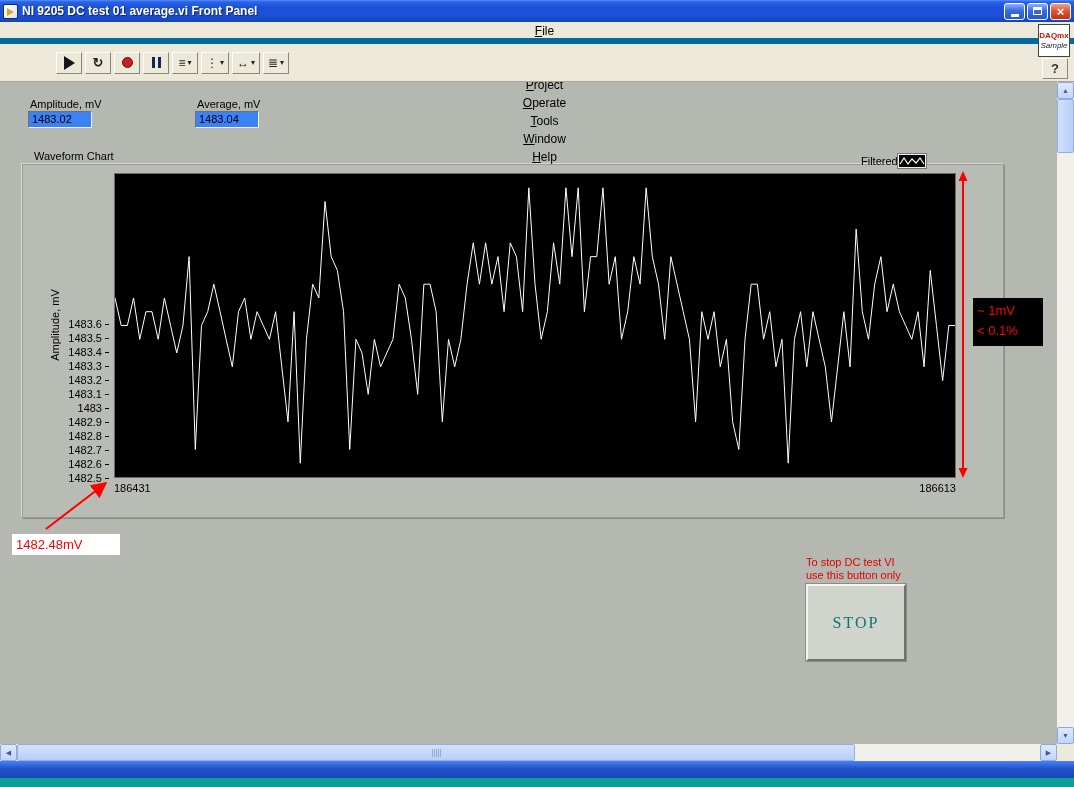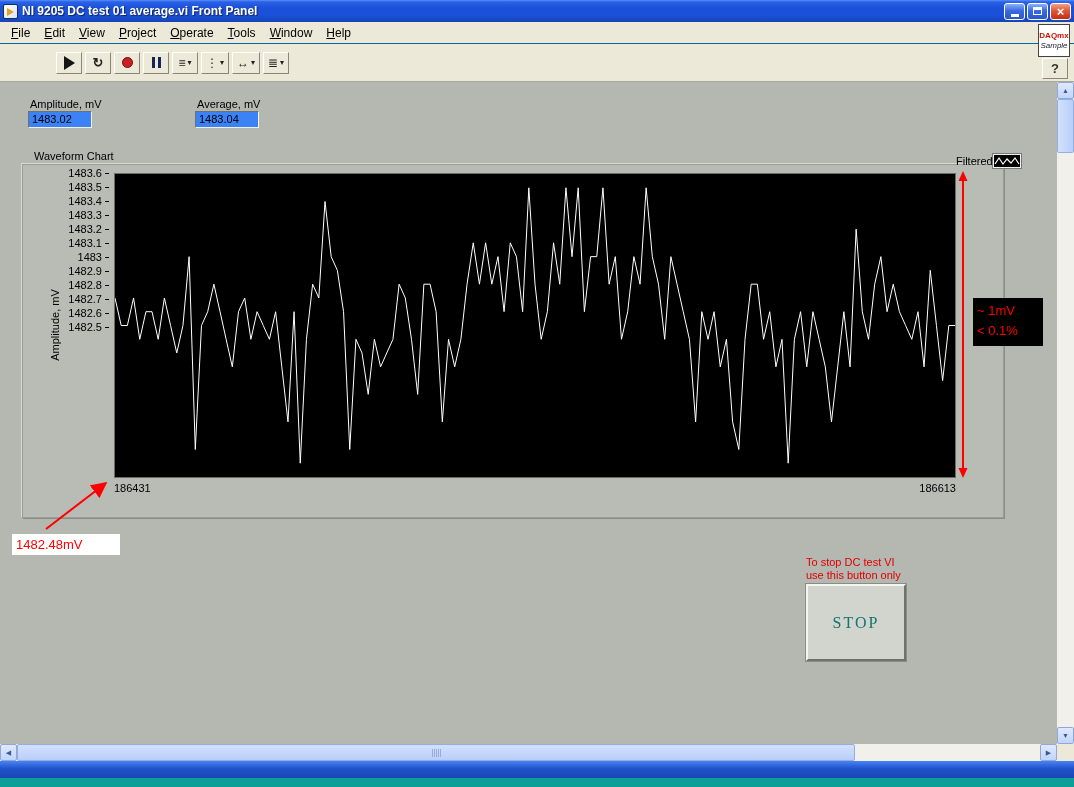--- a/index.html
+++ b/index.html
@@ -15,21 +15,21 @@
   .app-icon::after { content:""; position:absolute; left:3px; top:3px; width:0; height:0; border-left:7px solid #e8a020; border-top:4px solid transparent; border-bottom:4px solid transparent; }
   .title { color:#fff; font-weight:bold; font-size:12px; text-shadow:1px 1px 1px #12255a; flex:1; white-space:nowrap; overflow:hidden; }
   .winbtns { display:flex; gap:2px; flex:0 0 auto; }
   .wb { width:21px; height:17px; border-radius:3px; border:1px solid #fff; display:flex; align-items:center; justify-content:center; color:#fff; font-size:12px; font-weight:bold; cursor:default; }
   .wb.min,.wb.max { background:linear-gradient(180deg,#8cb0f8,#3a6ae0 45%,#2858c8); }
   .wb.close { background:linear-gradient(180deg,#f0a088,#e05838 45%,#c03010); font-size:13px; }
   .glyph-min { width:8px; height:3px; background:#fff; margin-top:8px; }
   .glyph-max { width:9px; height:8px; border:1px solid #fff; border-top-width:3px; }
 
   
-  .menubar { position:absolute; left:0; top:22px; width:100%; height:22px; background:#ece9d8; border-bottom:1px solid #0369a1; display:flex; align-items:center; padding-left:4px; font-size:12px; z-index:10; }
+  .menubar { position:absolute; left:0; top:22px; width:100%; height:22px; background:#ece9d8; border-bottom:6px solid #0369a1; display:flex; align-items:center; padding-left:15px; font-size:12px; z-index:10;flex-direction:column; }
   .menu-item { padding:2px 7px; }
   .toolbar { position:absolute; left:0; top:44px; width:100%; height:38px; background:#ece9d8; border-bottom:1px solid #aca899; display:flex; align-items:center; padding-left:56px; gap:3px; z-index:10; }
   .tbtn { height:22px; min-width:26px; background:#ece9d8; border:1px solid; border-color:#ffffff #8a867a #8a867a #ffffff; display:flex; align-items:center; justify-content:center; font-size:12px; color:#222; gap:2px; }
   .run-glyph { width:0; height:0; border-left:11px solid #151515; border-top:7px solid transparent; border-bottom:7px solid transparent; }
   .cont-glyph { font-size:13px; font-weight:bold; color:#222; }
   .abort-glyph { width:11px; height:11px; border-radius:50%; background:#cc2020; border:1px solid #6a0e0e; }
   .pause-glyph { width:3px; height:11px; background:#13255a; box-shadow:6px 0 0 #13255a; margin-right:6px; }
   .font-box { height:22px; width:160px; background:#fff; border:1px solid; border-color:#8a867a #ffffff #ffffff #8a867a; display:flex; align-items:center; font-size:11px; padding-left:5px; margin-left:6px; }
   .font-dd { margin-left:auto; width:17px; height:100%; background:#ece9d8; border-left:1px solid #aca899; display:flex; align-items:center; justify-content:center; font-size:8px; color:#222; }
   .tool-dd { padding:0 4px; font-size:12px; }
@@ -40,29 +40,29 @@
   .vi-icon .l2 { color:#223; font-style:italic; font-size:8px; }
 
   
   .main { position:absolute; left:0; top:82px; width:1057px; height:662px; background:#b5b7b1; overflow:hidden; }
   .ctl-label { position:absolute; font-size:11px; }
   .num-box { position:absolute; width:64px; height:17px; background:#3b82f6; border:1px solid; border-color:#6f716b #f2f3ee #f2f3ee #6f716b; font-size:11px; line-height:15px; padding-left:3px; }
 
   .chart-panel { position:absolute; left:22px; top:82px; width:982px; height:354px; background:#b9bbb5; border:1px solid #9a9c96; box-shadow:-1px -1px 0 #d8dad4, 1px 1px 0 #8a8c86; }
   .plot { position:absolute; left:91px; top:8px; width:842px; height:305px; background:#000; border:1px solid #6a6c66; }
   .plot svg { position:absolute; left:0; top:0; width:100%; height:100%; }
-  .ylabels { position:absolute; left:0; top:1px; width:86px; height:319px; display:flex; flex-direction:column; justify-content:flex-start; }
+  .ylabels { position:absolute; left:0; top:1px; width:86px; height:319px; display:flex; flex-direction:column; justify-content:flex-end; }
   .ytick { height:14px; line-height:14px; font-size:11px; text-align:right; white-space:nowrap; }
   .ytick::after { content:""; display:inline-block; width:4px; height:1px; background:#000; margin-left:3px; vertical-align:3px; }
   .yaxis-title { position:absolute; left:32px; top:160px; transform:translate(-50%,-50%) rotate(-90deg); white-space:nowrap; font-size:11px; }
   .xmin { position:absolute; left:91px; top:317px; font-size:11px; }
   .xmax { position:absolute; left:863px; width:70px; text-align:right; top:317px; font-size:11px; }
   .xaxis-title { position:absolute; left:91px; width:842px; text-align:center; top:335px; font-size:11px; }
 
-  .legend { position:absolute; left:956px; top:70px; height:18px; display:flex; align-items:center; gap:0; z-index:7;justify-content:space-between; }
+  .legend { position:absolute; left:861px; top:70px; height:18px; display:flex; align-items:center; gap:0; z-index:7;justify-content:space-between; }
   .legend-label { font-size:11px; }
   .legend-icon { width:28px; height:14px; background:#000; border:1px solid #f0f0ec; box-shadow:0 0 0 1px #777; display:block; }
 
   .red-overlay { position:absolute; left:0; top:0; width:1057px; height:662px; z-index:6; pointer-events:none; }
   .ann-box { position:absolute; left:973px; top:216px; width:70px; height:48px; background:#000000; color:#f00; font-size:13px; line-height:20px; padding:3px 4px; z-index:7; }
   .min-label { position:absolute; left:12px; top:452px; width:108px; height:21px; background:#fff; color:#f00; font-size:13px; line-height:21px; padding-left:4px; z-index:7; }
   .stop-note { position:absolute; left:806px; top:474px; width:130px; color:#e00000; font-size:11px; line-height:13px; }
   .stop-btn { position:absolute; left:806px; top:502px; width:100px; height:77px; background:#d2d4ce; border:2px solid; border-color:#f4f5f0 #6f716b #6f716b #f4f5f0; box-shadow:0 0 0 1px #8a8c86; color:#0f766e; font-family:"Liberation Serif", serif; font-size:16px; letter-spacing:2px; display:flex; align-items:center; justify-content:center; }
 
   

